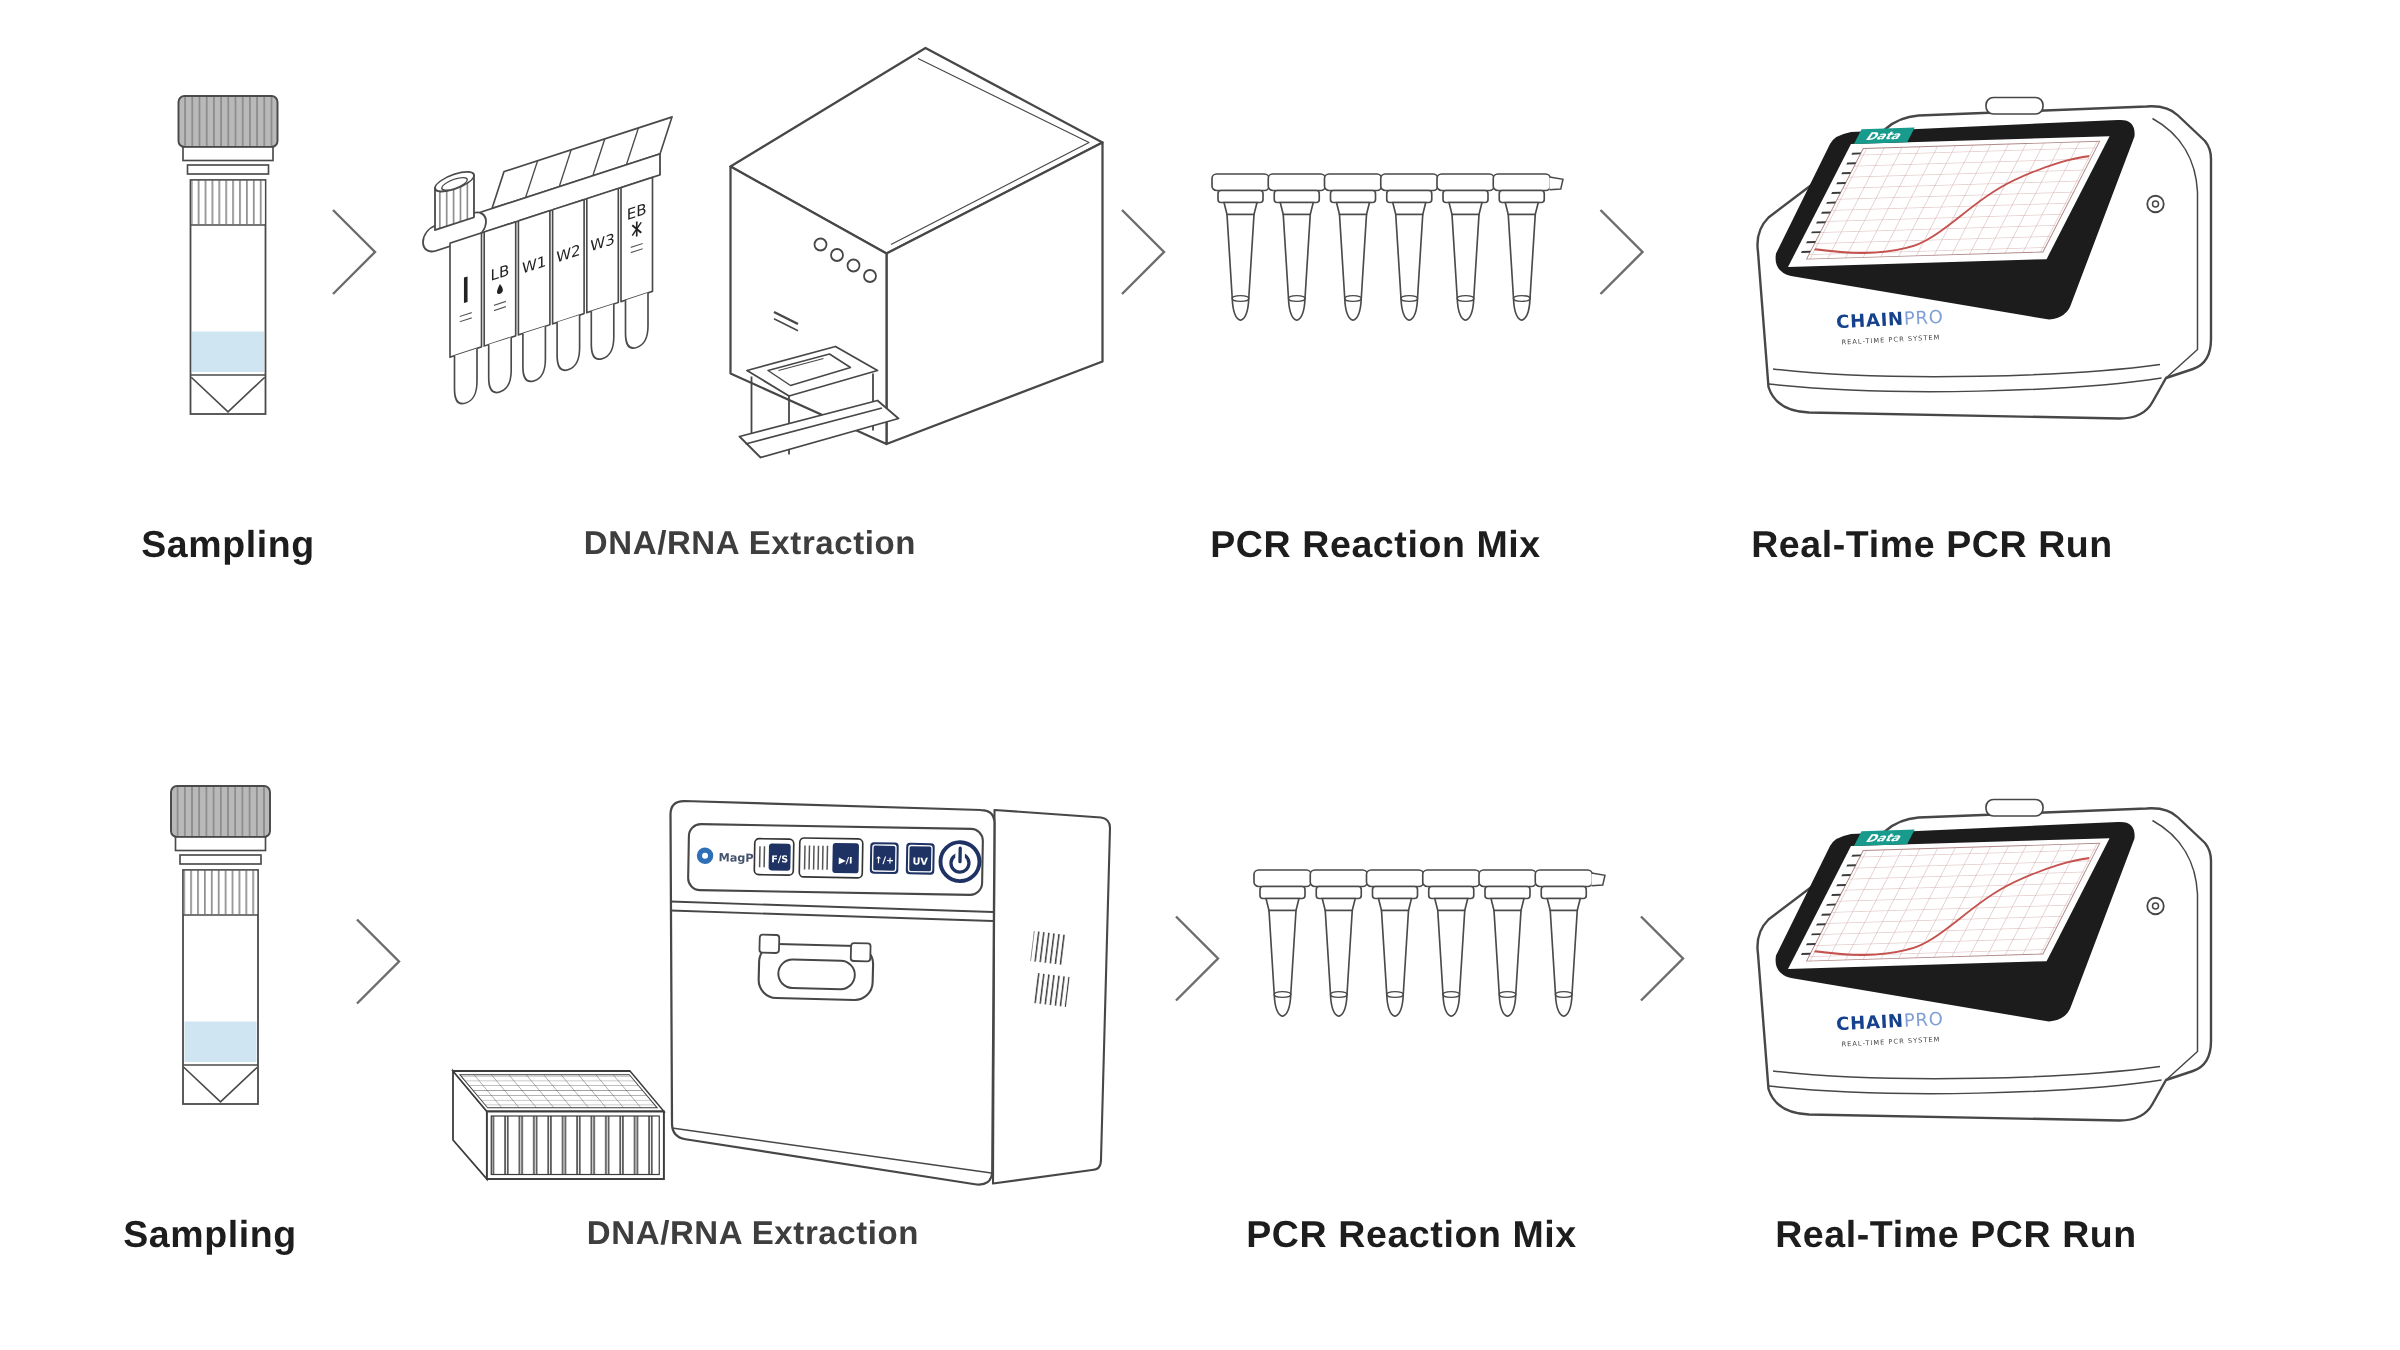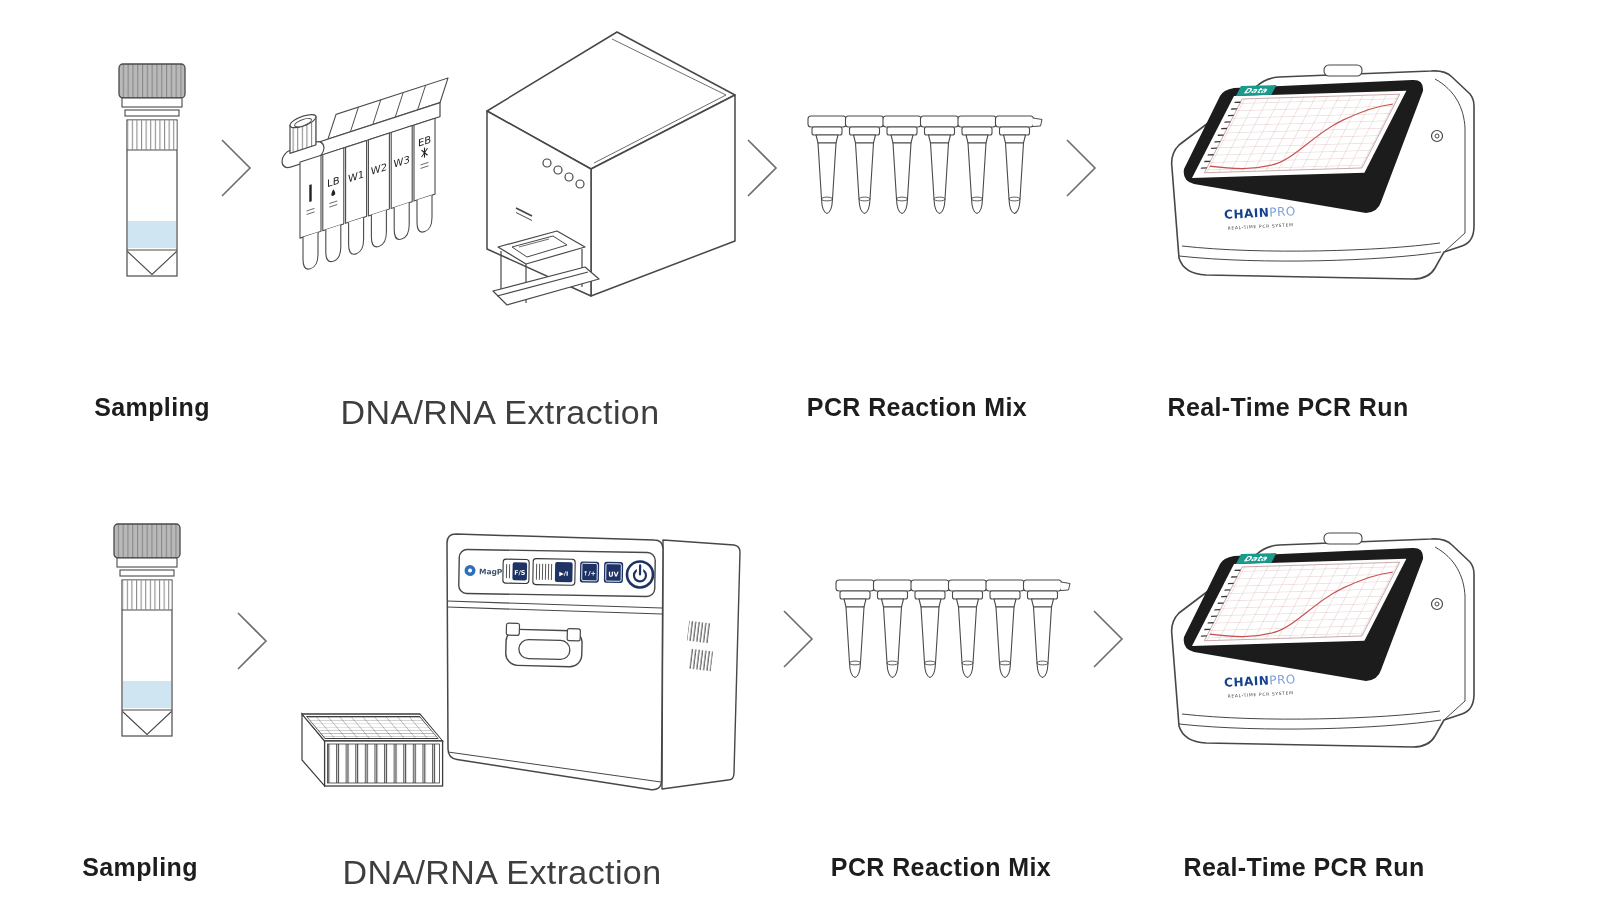--- a/index.html
+++ b/index.html
@@ -1,22 +1,22 @@
 <!DOCTYPE html>
 <html><head>
 <meta charset="utf-8">
 <style>
   html,body{margin:0;padding:0;background:#fff;}
   #stage{position:relative;width:1600px;height:900px;background:#ffffff;overflow:hidden;
          font-family:"Liberation Sans", sans-serif;}
   #art{position:absolute;left:0;top:0;}
   .lbl{position:absolute;transform:translateX(-50%);white-space:nowrap;color:#232323;
-       font-size:25px;letter-spacing:0.4px;margin-top:44px;}
+       font-size:25px;letter-spacing:0.4px;}
   .lbl.bold{font-weight:700;color:#1d1d1d;}
-  .lbl.light{font-weight:400;color:#3e3e3e;font-size:34px;}
+  .lbl.light{font-weight:700;color:#3e3e3e;font-size:22px;}
   .row1{top:349px;}
   .row2{top:809px;}
   svg text{font-family:"DejaVu Sans","Liberation Sans",sans-serif;}
 </style>
 </head>
 <body>
 
 <div id="stage">
 
 <svg id="art" width="1600" height="900" viewBox="0 0 1600 900">

